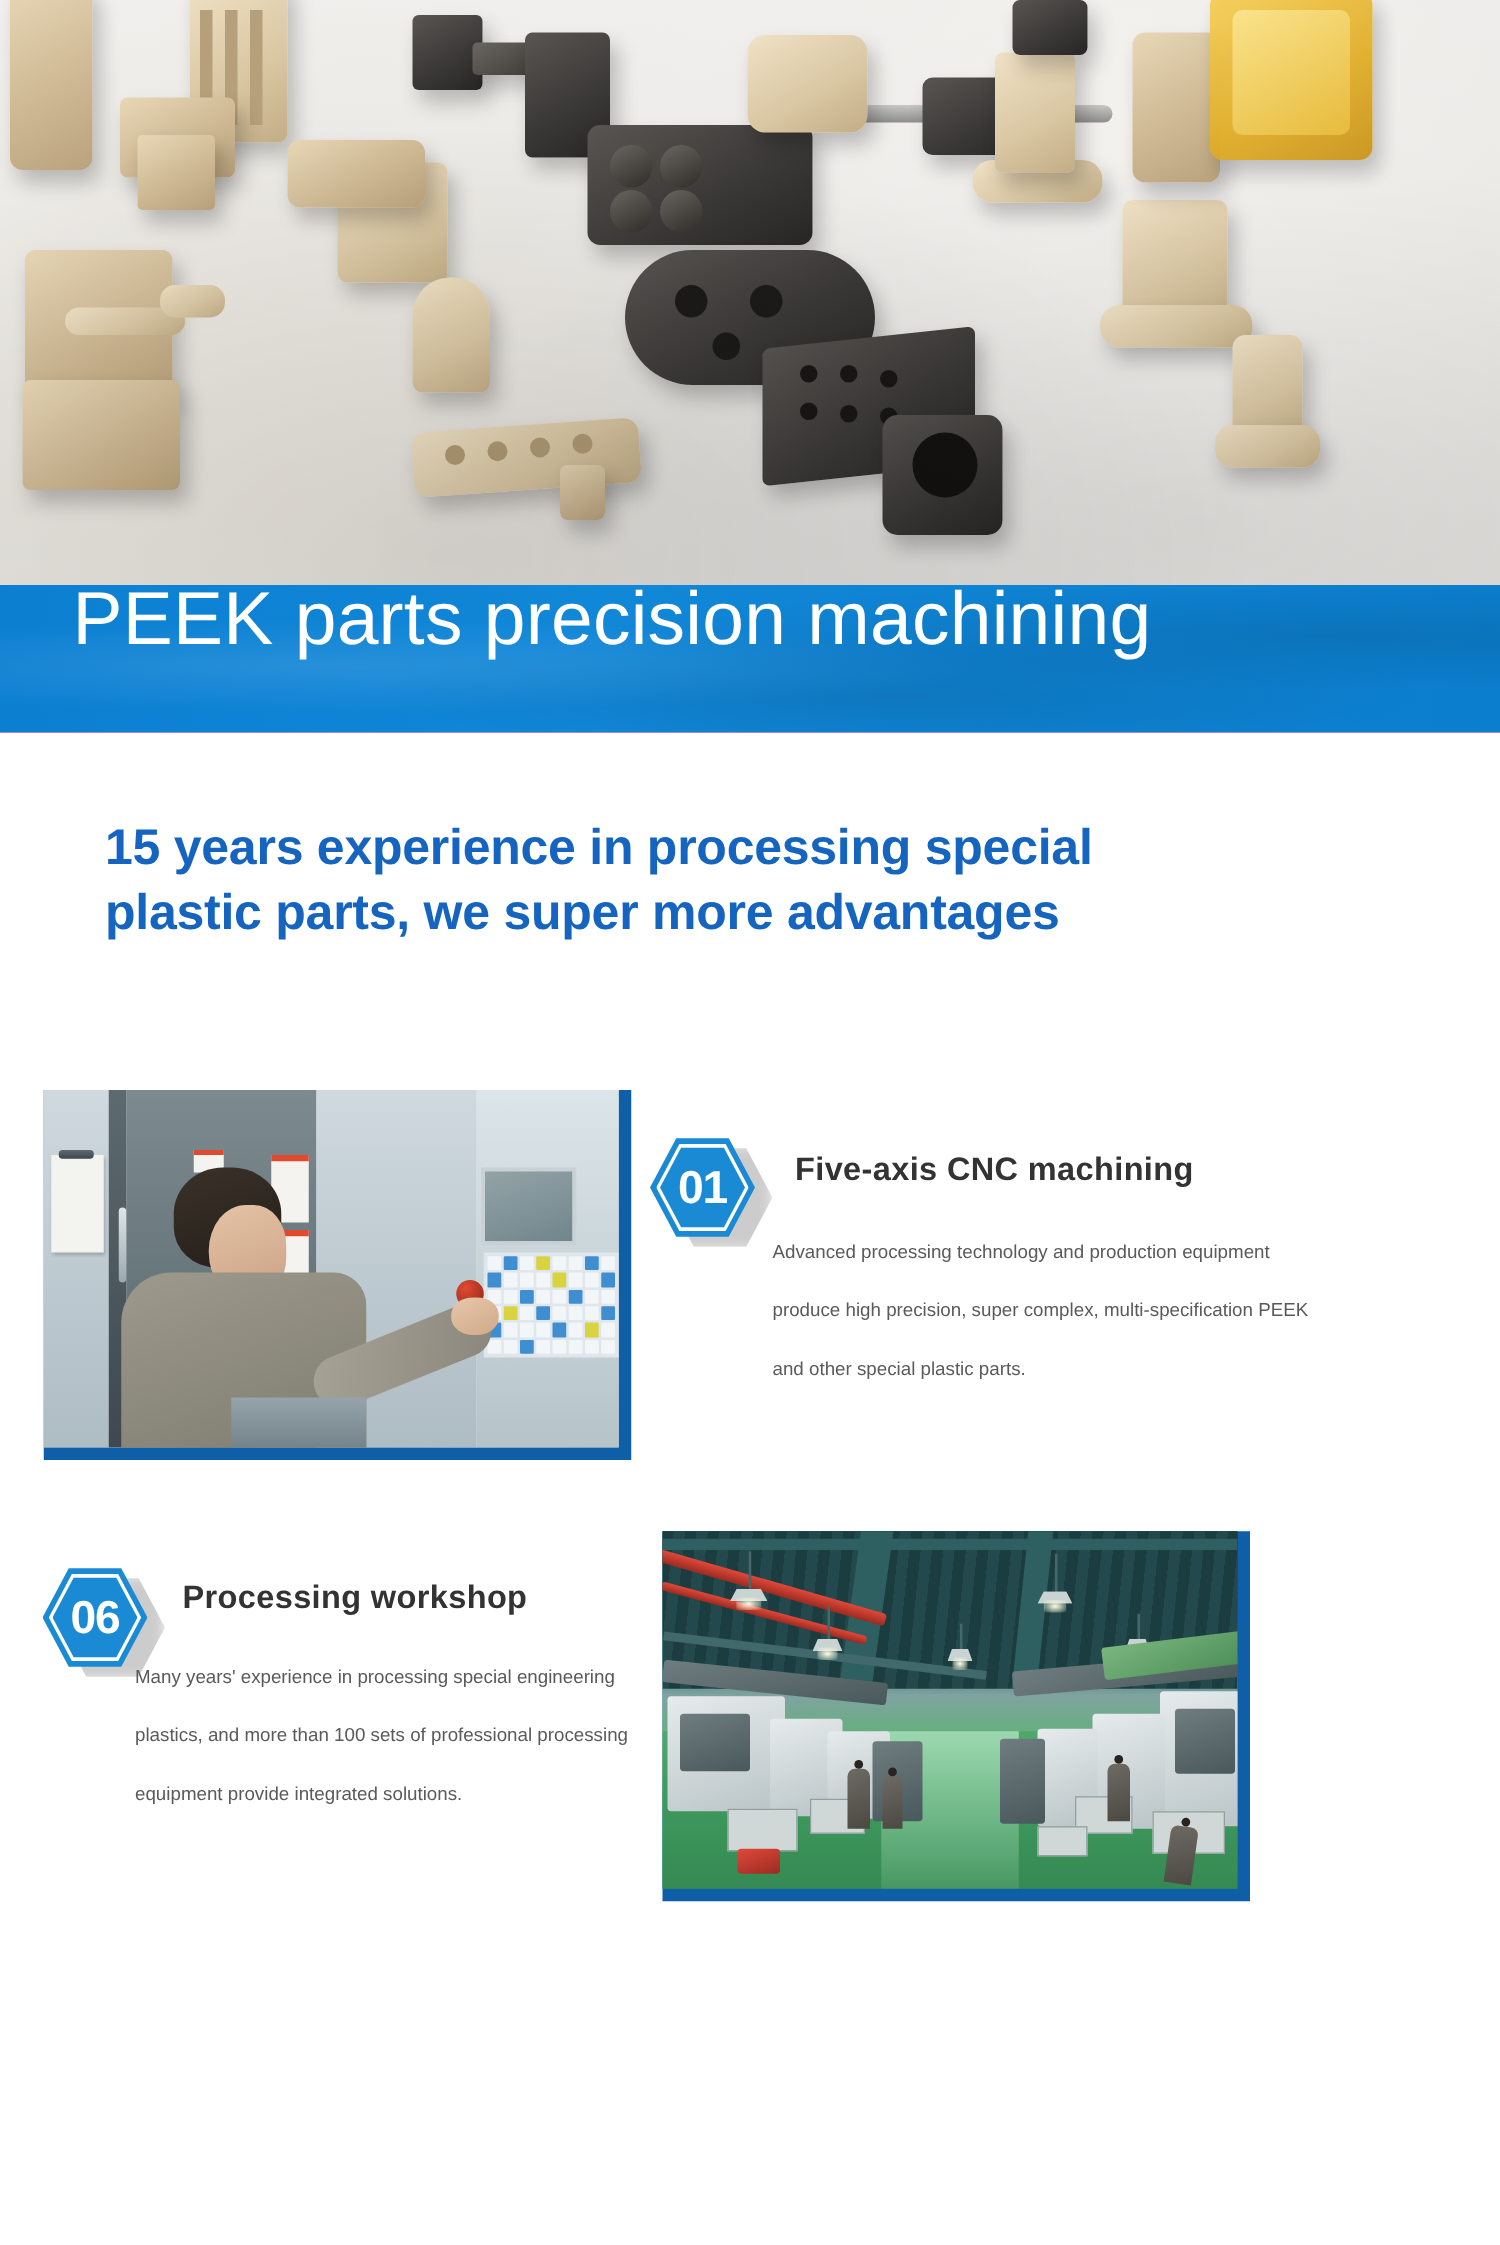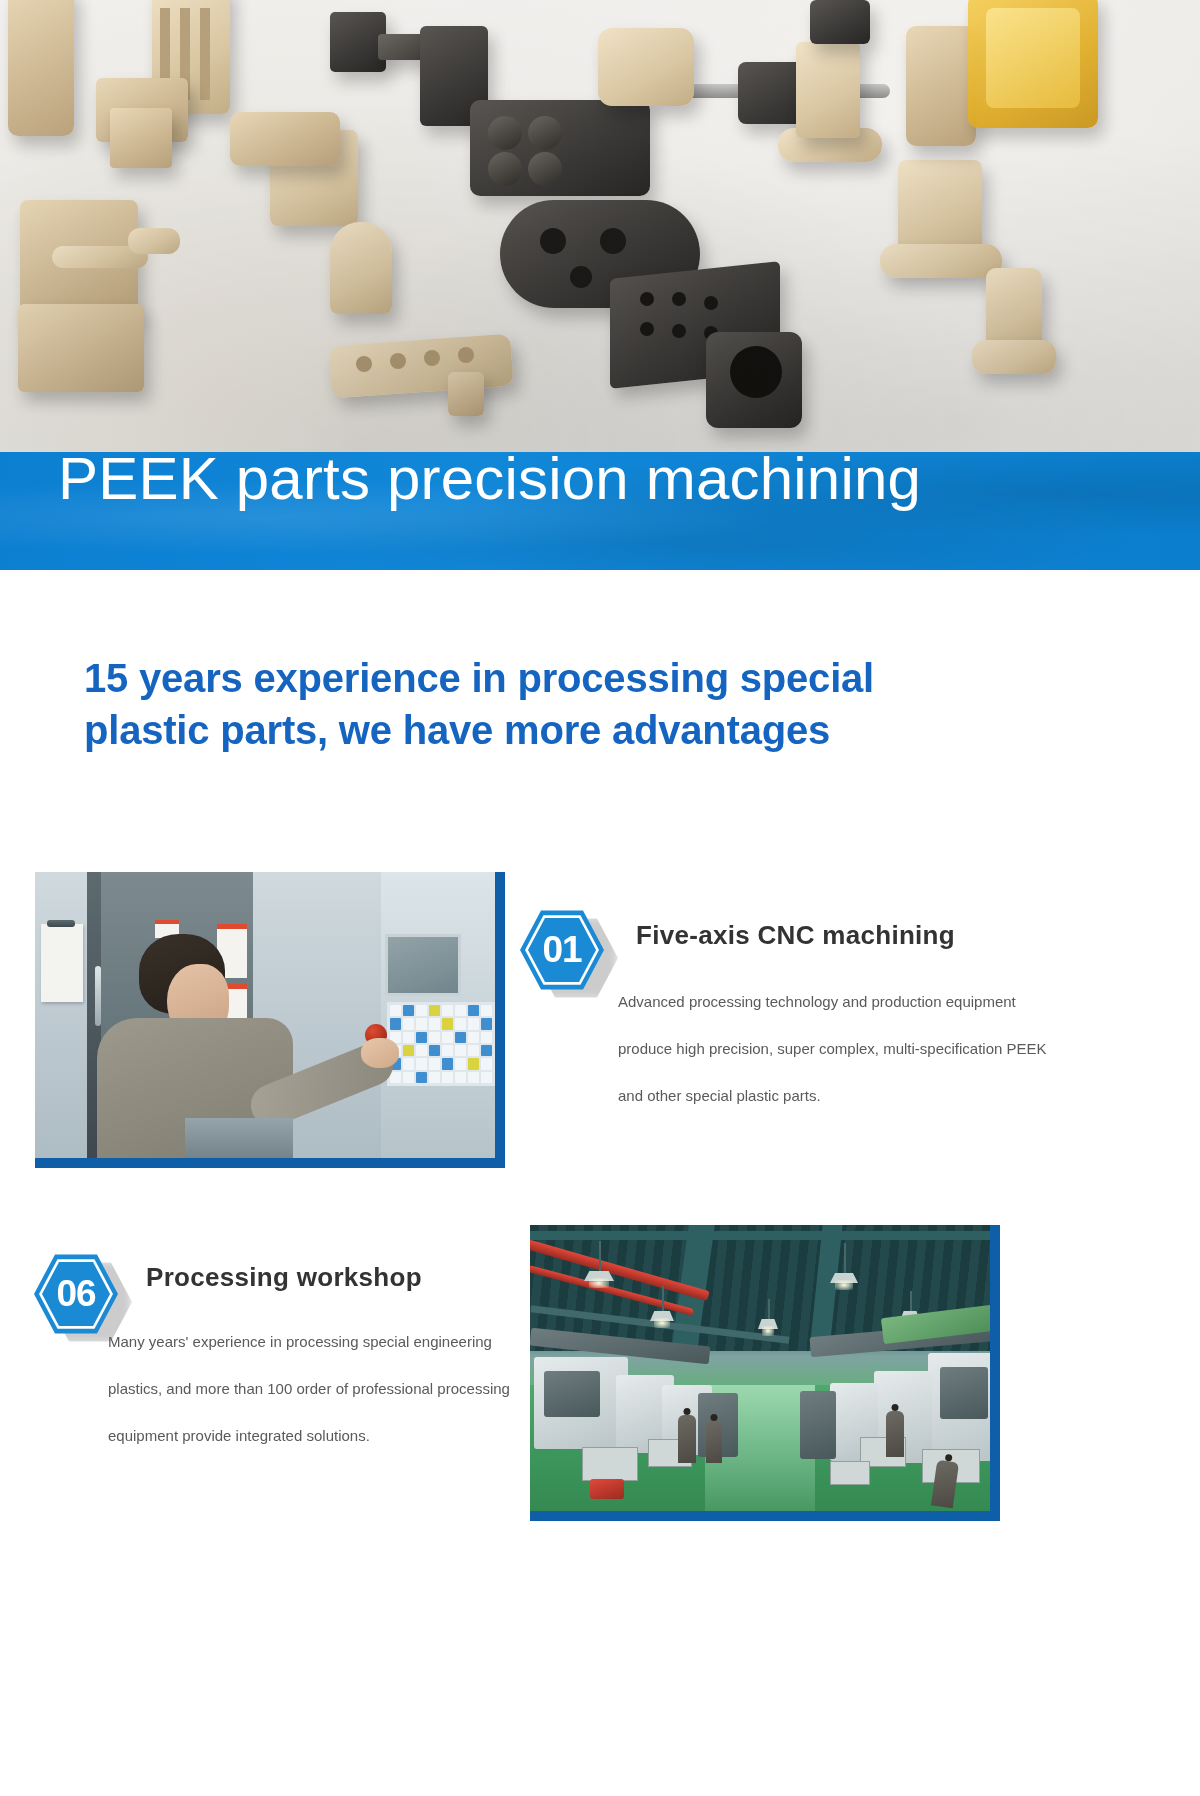--- a/index.html
+++ b/index.html
@@ -30,21 +30,21 @@
   .part{ position:absolute; }
   .tan   { background:linear-gradient(150deg,#e8d7b6,#cdb792 60%,#b9a27c); }
   .tan2  { background:linear-gradient(150deg,#f0e2c6,#d9c6a2 60%,#c2ad86); }
   .dark  { background:linear-gradient(150deg,#585552,#3a3836 60%,#282624); }
   .dark2 { background:linear-gradient(150deg,#6a6662,#47443f 60%,#2f2d2a); }
   .amber { background:linear-gradient(150deg,#f6cf5a,#e0ad27 60%,#c9941a); }
   .shadowy{ box-shadow:6px 10px 16px rgba(0,0,0,.22); }
 
   
   .banner{
-    position:absolute; left:0; top:452px; width:1200px; height:118px;
+    position:absolute; left:0; top:468px; width:1200px; height:118px;
     background:#a21caf; overflow:hidden;
   }
   .banner::before{
     content:""; position:absolute; inset:0;
     background:
       radial-gradient(ellipse at 22% 55%, rgba(255,255,255,.10) 0%, transparent 40%),
       radial-gradient(ellipse at 60% 75%, rgba(0,0,0,.10) 0%, transparent 42%),
       radial-gradient(ellipse at 88% 35%, rgba(0,0,0,.10) 0%, transparent 40%),
       linear-gradient(90deg,#0c7fd1 0%,#1187d8 40%,#0b7ecd 100%);
   }
@@ -272,21 +272,21 @@
 
   <div class="part dark shadowy" style="left:810px;top:0px; width:60px; height:44px; border-radius:6px;"></div>
 </div>
 
 <div class="banner">
   <div class="banner-title">PEEK parts precision machining</div>
 </div>
 
 <div class="section-heading">
   <div>15 years experience in processing special</div>
-  <div>plastic parts, we have more advantages</div>
+  <div>plastic parts, we super more advantages</div>
 </div>
 
 <div class="photo-frame" id="photo-cnc">
   <div class="inner">
 
     <div class="cnc-door" style="left:0;   top:0; width:52px;  height:100%;"></div>
     <div class="cnc-dark" style="left:52px;top:0; width:14px;  height:100%;"></div>
     <div class="cnc-dark" style="left:66px;top:0; width:152px; height:100%; background:linear-gradient(180deg,#7d8b90,#55656b);"></div>
     <div class="cnc-door" style="left:218px;top:0;width:128px; height:100%;"></div>
     <div class="cnc-door" style="left:346px;top:0;width:114px; height:100%; background:linear-gradient(180deg,#dce5e9,#b6c4ca);"></div>
@@ -380,21 +380,21 @@
 <div class="badge" id="badge-02" style="left:34px; top:1252px;">
   <div class="shadow"></div>
   <div class="hexout"></div>
   <div class="hexline"></div>
   <div class="hexcore"></div>
   <div class="num">06</div>
 </div>
 
 <div class="feature-title" style="left:146px; top:1262px;">Processing workshop</div>
 
-<div class="feature-body" style="left:108px; top:1318px; width:406px;">Many years' experience in processing special engineering plastics, and more than 100 order of professional processing equipment provide integrated solutions.</div>
+<div class="feature-body" style="left:108px; top:1318px; width:406px;">Many years' experience in processing special engineering plastics, and more than 100 sets of professional processing equipment provide integrated solutions.</div>
 
 <div class="photo-frame" id="photo-shop">
   <div class="inner">
     <div class="shop-ceiling"></div>
     <div class="shop-beam" style="left:0;   top:6px;  width:100%; height:9px;"></div>
     <div class="shop-beam" style="left:150px;top:0;   width:26px; height:44%; transform:skewX(-8deg);"></div>
     <div class="shop-beam" style="left:286px;top:0;   width:20px; height:44%; transform:skewX(-6deg);"></div>
     <div class="shop-pipe" style="left:-8px; top:40px; width:190px; height:10px; transform:rotate(16deg);"></div>
     <div class="shop-pipe" style="left:-4px; top:62px; width:170px; height:7px;  transform:rotate(15deg);"></div>
     <div class="shop-beam" style="left:0;   top:96px; width:260px; height:7px; transform:rotate(7deg); background:#41686a;"></div>

